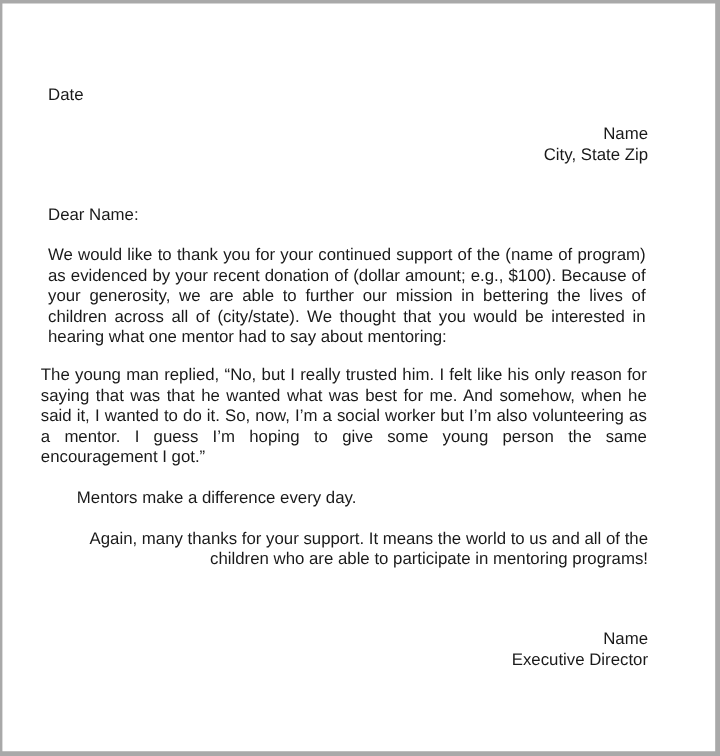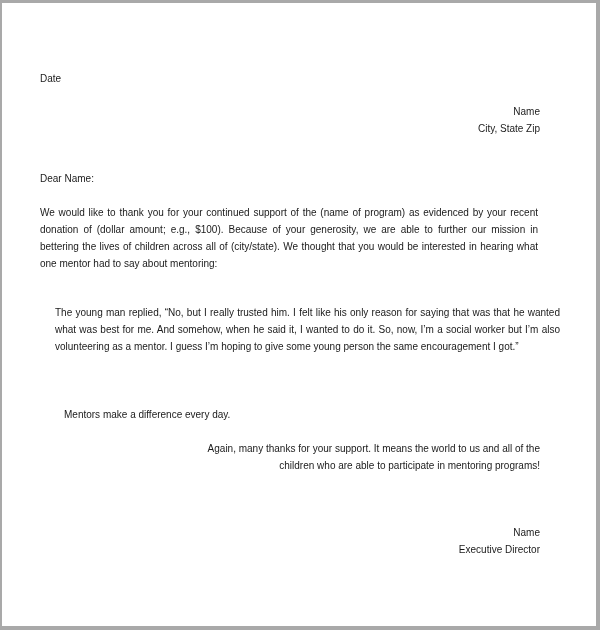--- a/index.html
+++ b/index.html
@@ -9,27 +9,27 @@
     box-sizing:border-box;
     border-top:3px solid #a9a9a9;
     border-left:2px solid #a9a9a9;
     border-right:4px solid #a9a9a9;
     border-bottom:4px solid #a9a9a9;
     background:#ffffff;
   }
   .doc {
     position:absolute; left:0; top:0; width:600px; height:630px;
     font-family:"Liberation Sans", sans-serif;
-    font-size:10px;
+    font-size:14px;
     line-height:17px;
     color:#1a1a1a;
   }
   .blk { position:absolute; margin:0; }
   .left { left:40px; width:500px; }
-  .quote { left:34px; width:505px;margin-left:21px; }
+  .quote { left:34px; width:505px; }
   .just { text-align:justify; text-align-last:left; }
   .line { display:block; white-space:nowrap;text-align:right; }
 </style>
 </head>
 <body>
 
 <div class="frame"></div>
 
 <div class="doc">
   <p class="blk left" style="top:70px;">Date</p>

